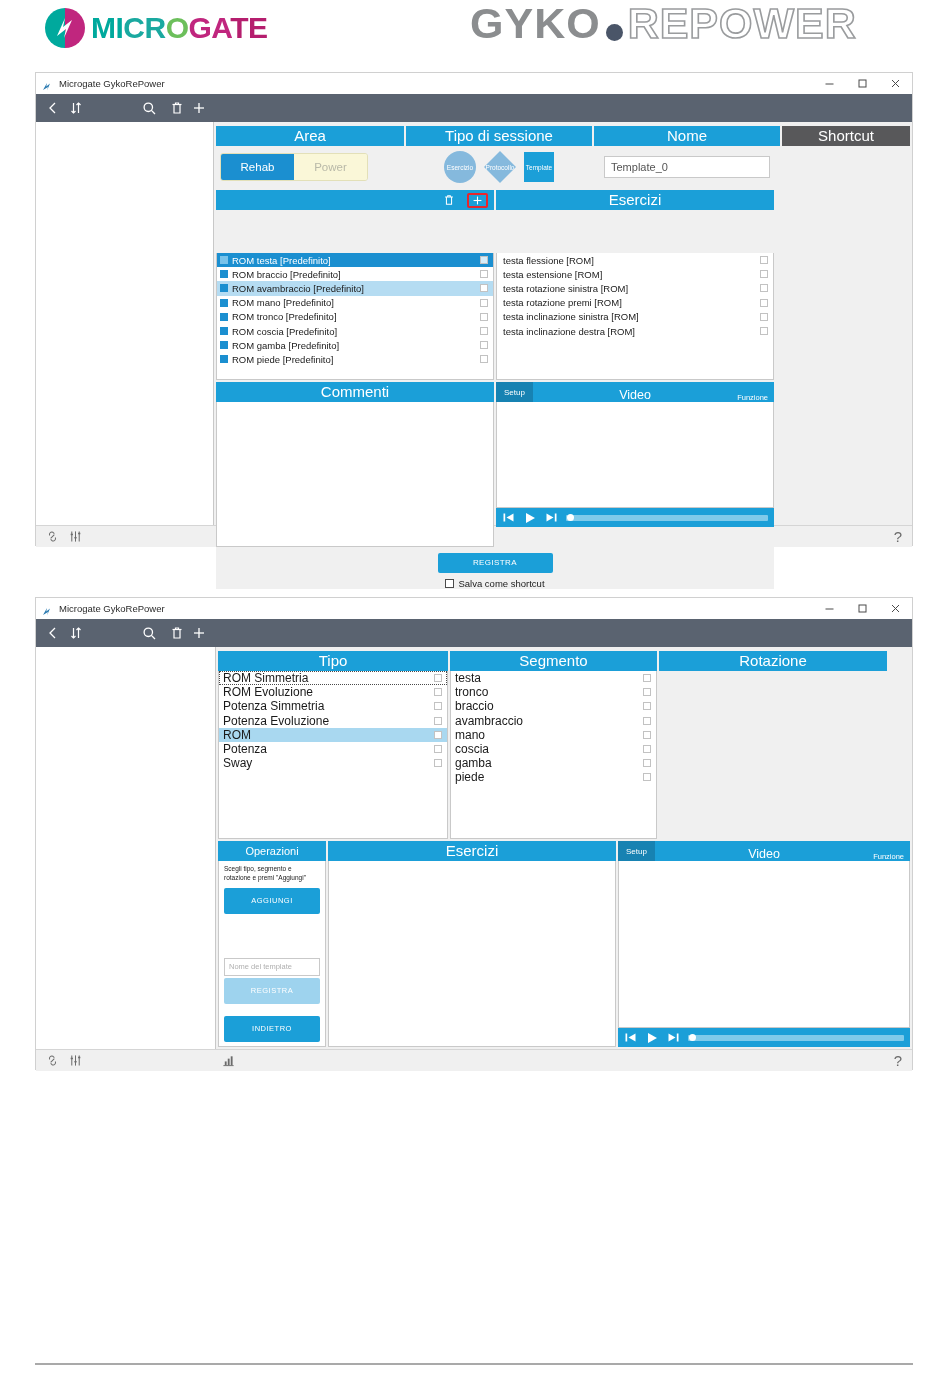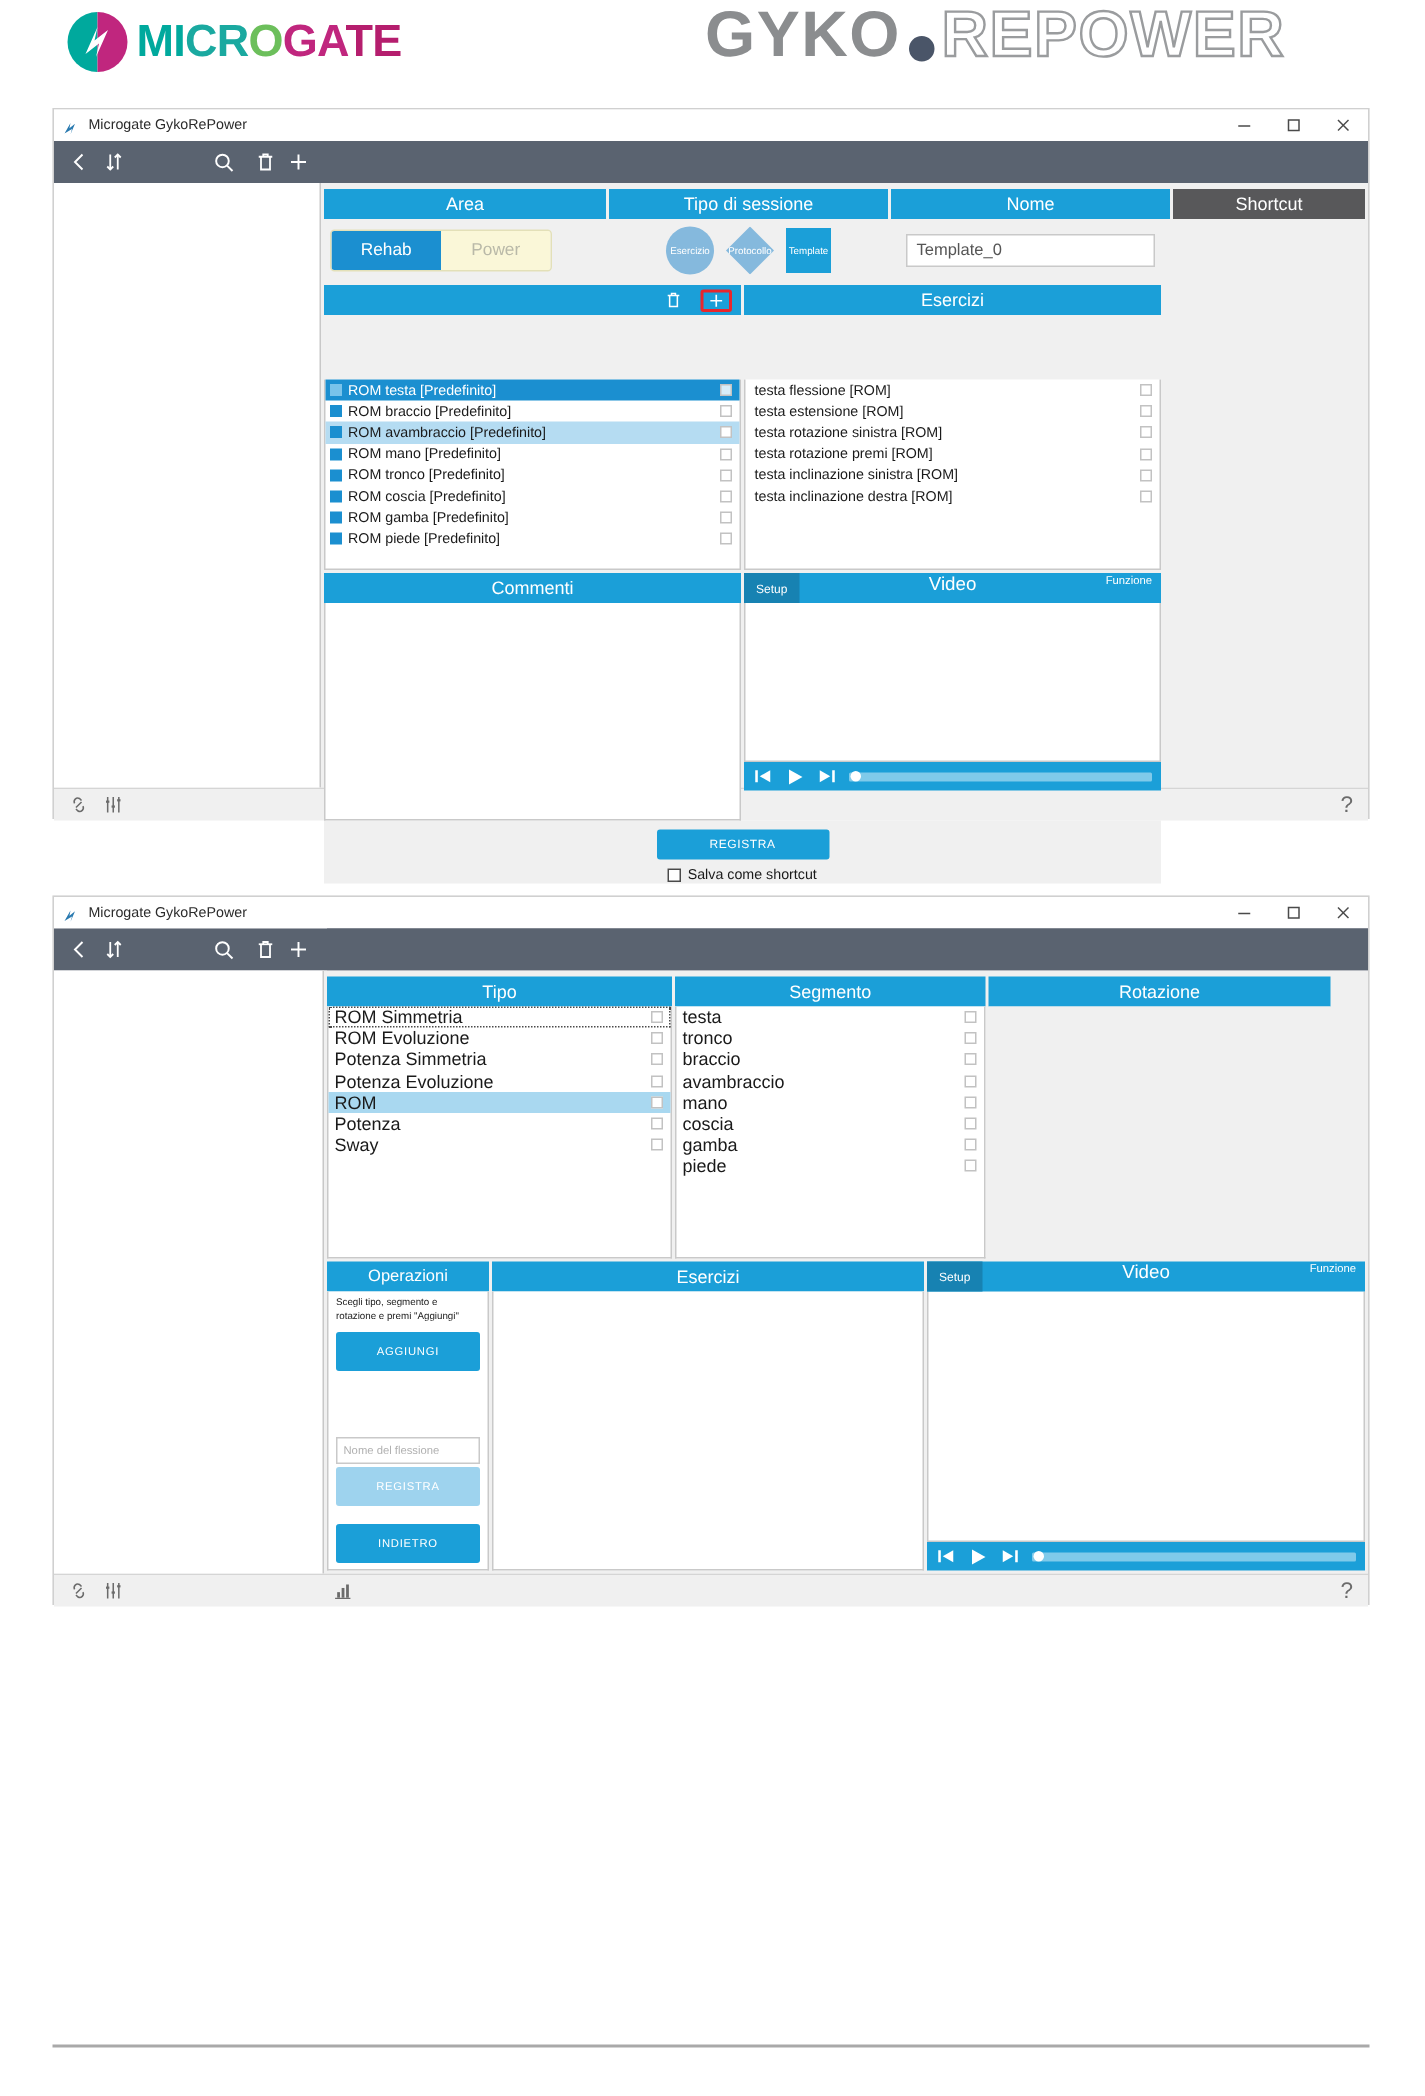--- a/index.html
+++ b/index.html
@@ -48,21 +48,21 @@
   .body-row { display:flex; }
   .sidebar { width:182px; background:#ffffff; border-right:1px solid #c8c8c8; }
   .content { flex:1; background:#f0f0f0; position:relative; }
 
   .statusbar { height:22px; background:#f0f0f0; border-top:1px solid #d5d5d5;
     display:flex; align-items:center; padding:0 10px; }
   .sb-icon { color:#6b6b6b; margin-right:10px; display:flex; align-items:center; }
   .sb-help { margin-left:auto; font-size:15px; color:#6b6b6b; }
 
   
-  .hdr { background:#1b9fd8; color:#ffffff; text-align:center; font-size:12px;
+  .hdr { background:#1b9fd8; color:#ffffff; text-align:center; font-size:15px;
      height:20px; line-height:20px; }
   .hdr-gray { background:#58585a; }
   .hdr-sm { font-size:11px; }
 
   
   .w1-toprow { display:flex; gap:2px; padding:0; }
   .col-area { width:188px; }
   .col-tipo { width:186px; }
   .col-nome { width:186px; }
   .col-short { width:128px; }
@@ -102,21 +102,21 @@
   .row-hl   { background:#b5dcf2; }
   .sq { width:8px; height:8px; background:#1b8fd0; margin-right:4px; flex:none; }
   .sq-on-sel { background:#79c3ea; }
   .rchk { margin-left:auto; width:8px; height:8px; border:1px solid #c2c2c2; background:#fff; margin-right:5px; flex:none; }
   .rchk-on { background:#d6edf9; }
   .row-plain { padding-left:6px; }
 
   .w1-botrow { display:flex; gap:2px; margin-top:2px; }
   .comm-col { width:278px; }
   .vid-col  { width:278px; }
-  .vhdr { background:#1b9fd8; height:20px; display:flex; align-items:flex-start; position:relative; }
+  .vhdr { background:#1b9fd8; height:20px; display:flex; align-items:flex-end; position:relative; }
   .vhdr-setup { background:#1782b2; color:#fff; font-size:8px; padding:0 8px; height:100%;
       display:flex; align-items:center; }
   .vhdr-title { flex:1; text-align:center; color:#fff; font-size:12.5px; }
   .vhdr-func { color:#fff; font-size:7.5px; padding-right:6px; }
   .panel-body { background:#ffffff; border:1px solid #c9c9c9; border-top:none; }
 
   .vplayer { background:#1b9fd8; height:19px; display:flex; align-items:center; padding:0 6px; gap:8px; }
   .vbtn { color:#ffffff; display:flex; align-items:center; }
   .vtrack { flex:1; height:6px; background:#7fcaea; position:relative; border-radius:1px; }
   .vknob { position:absolute; left:1px; top:-1px; width:7px; height:7px; border-radius:50%; background:#ffffff; }
@@ -597,21 +597,21 @@
         </div>
 
         <div class="w2-botrow">
           <div class="w2-op">
             <div class="hdr hdr-sm">Operazioni</div>
             <div class="op-body">
               <div class="op-hint">Scegli tipo, segmento e rotazione e premi "Aggiungi"</div>
               <div class="op-btn">AGGIUNGI</div>
               <div class="op-spacer-a"></div>
               <div class="op-spacer-b"></div>
-              <div class="op-input">Nome del flessione</div>
+              <div class="op-input">Nome del template</div>
               <div class="op-btn op-btn-dis" style="margin-top:2px;">REGISTRA</div>
               <div class="op-spacer-c"></div>
               <div class="op-btn">INDIETRO</div>
             </div>
           </div>
           <div class="w2-ex">
             <div class="hdr">Esercizi</div>
             <div class="exbody2"></div>
           </div>
           <div class="w2-vid">

